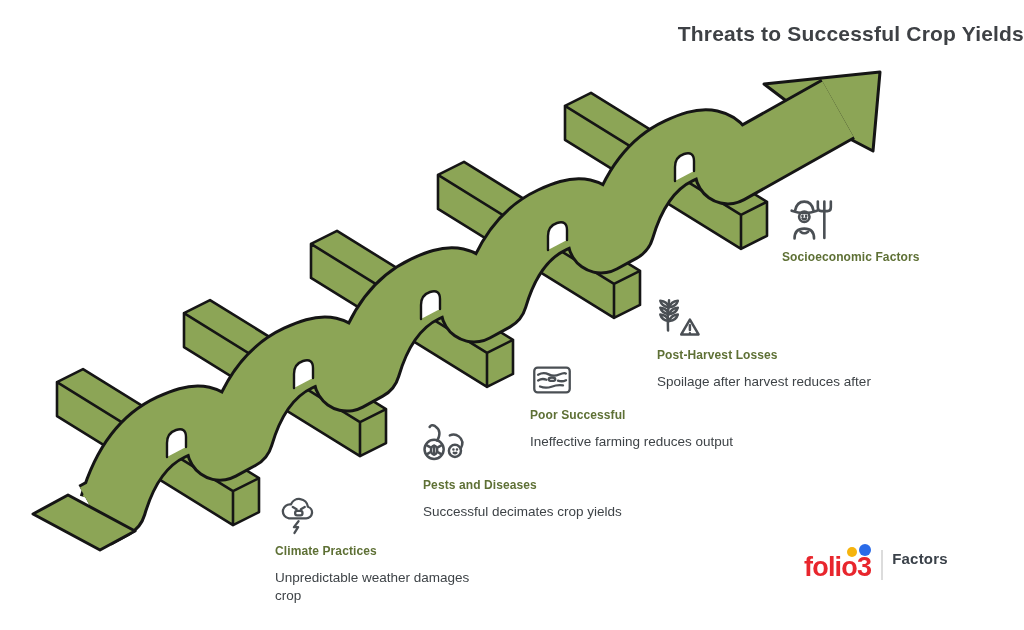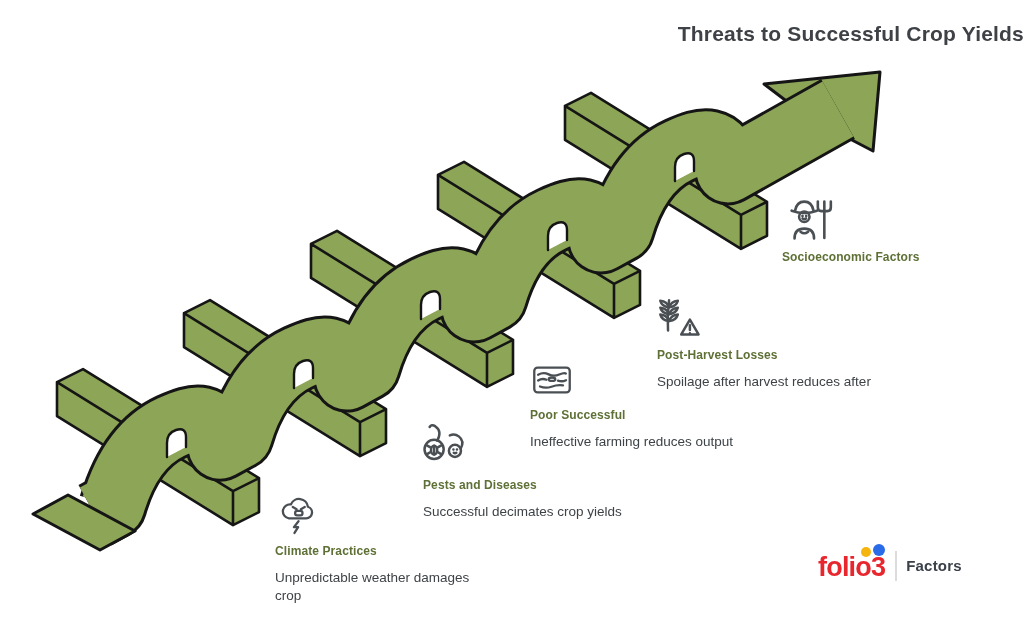--- a/index.html
+++ b/index.html
@@ -9,21 +9,21 @@
   }
   .page-title{
     position:absolute;left:0;top:22px;width:1024px;text-align:right;
     font-size:21px;font-weight:700;color:#3e4145;margin:0;letter-spacing:.2px;
   }
   .diagram{position:absolute;left:0;top:0;}
   .threat{position:absolute;}
   .threat .t-icon{position:absolute;}
   .threat h2{margin:0 0 11px 0;font-size:12px;font-weight:700;color:#5e7035;letter-spacing:.1px;}
   .threat p{margin:0;font-size:13.5px;line-height:1.36;color:#3e4347;}
-  .logo{position:absolute;left:804px;top:544px;display:flex;align-items:center;margin-left:14px;}
+  .logo{position:absolute;left:804px;top:544px;display:flex;align-items:flex-start;}
   .brand{position:relative;padding-top:10px;}
   .brand-text{font-size:27px;font-weight:700;color:#e8262d;letter-spacing:-0.8px;line-height:1;}
   .dot{position:absolute;border-radius:50%;}
   .dot-yellow{width:10px;height:10px;background:#f6b40e;left:43px;top:3px;}
   .dot-blue{width:12px;height:12px;background:#2a6be8;left:55px;top:0px;}
   .logo-divider{width:2px;height:30px;background:#dcdcdc;margin:6px 9px 0 10px;}
   .logo-suffix{font-size:15px;font-weight:600;color:#3a4149;margin-top:6px;letter-spacing:.2px;}
   .ic{stroke:#4a4f54;stroke-width:2.4;fill:none;stroke-linecap:round;stroke-linejoin:round;}
 </style>
 </head>

